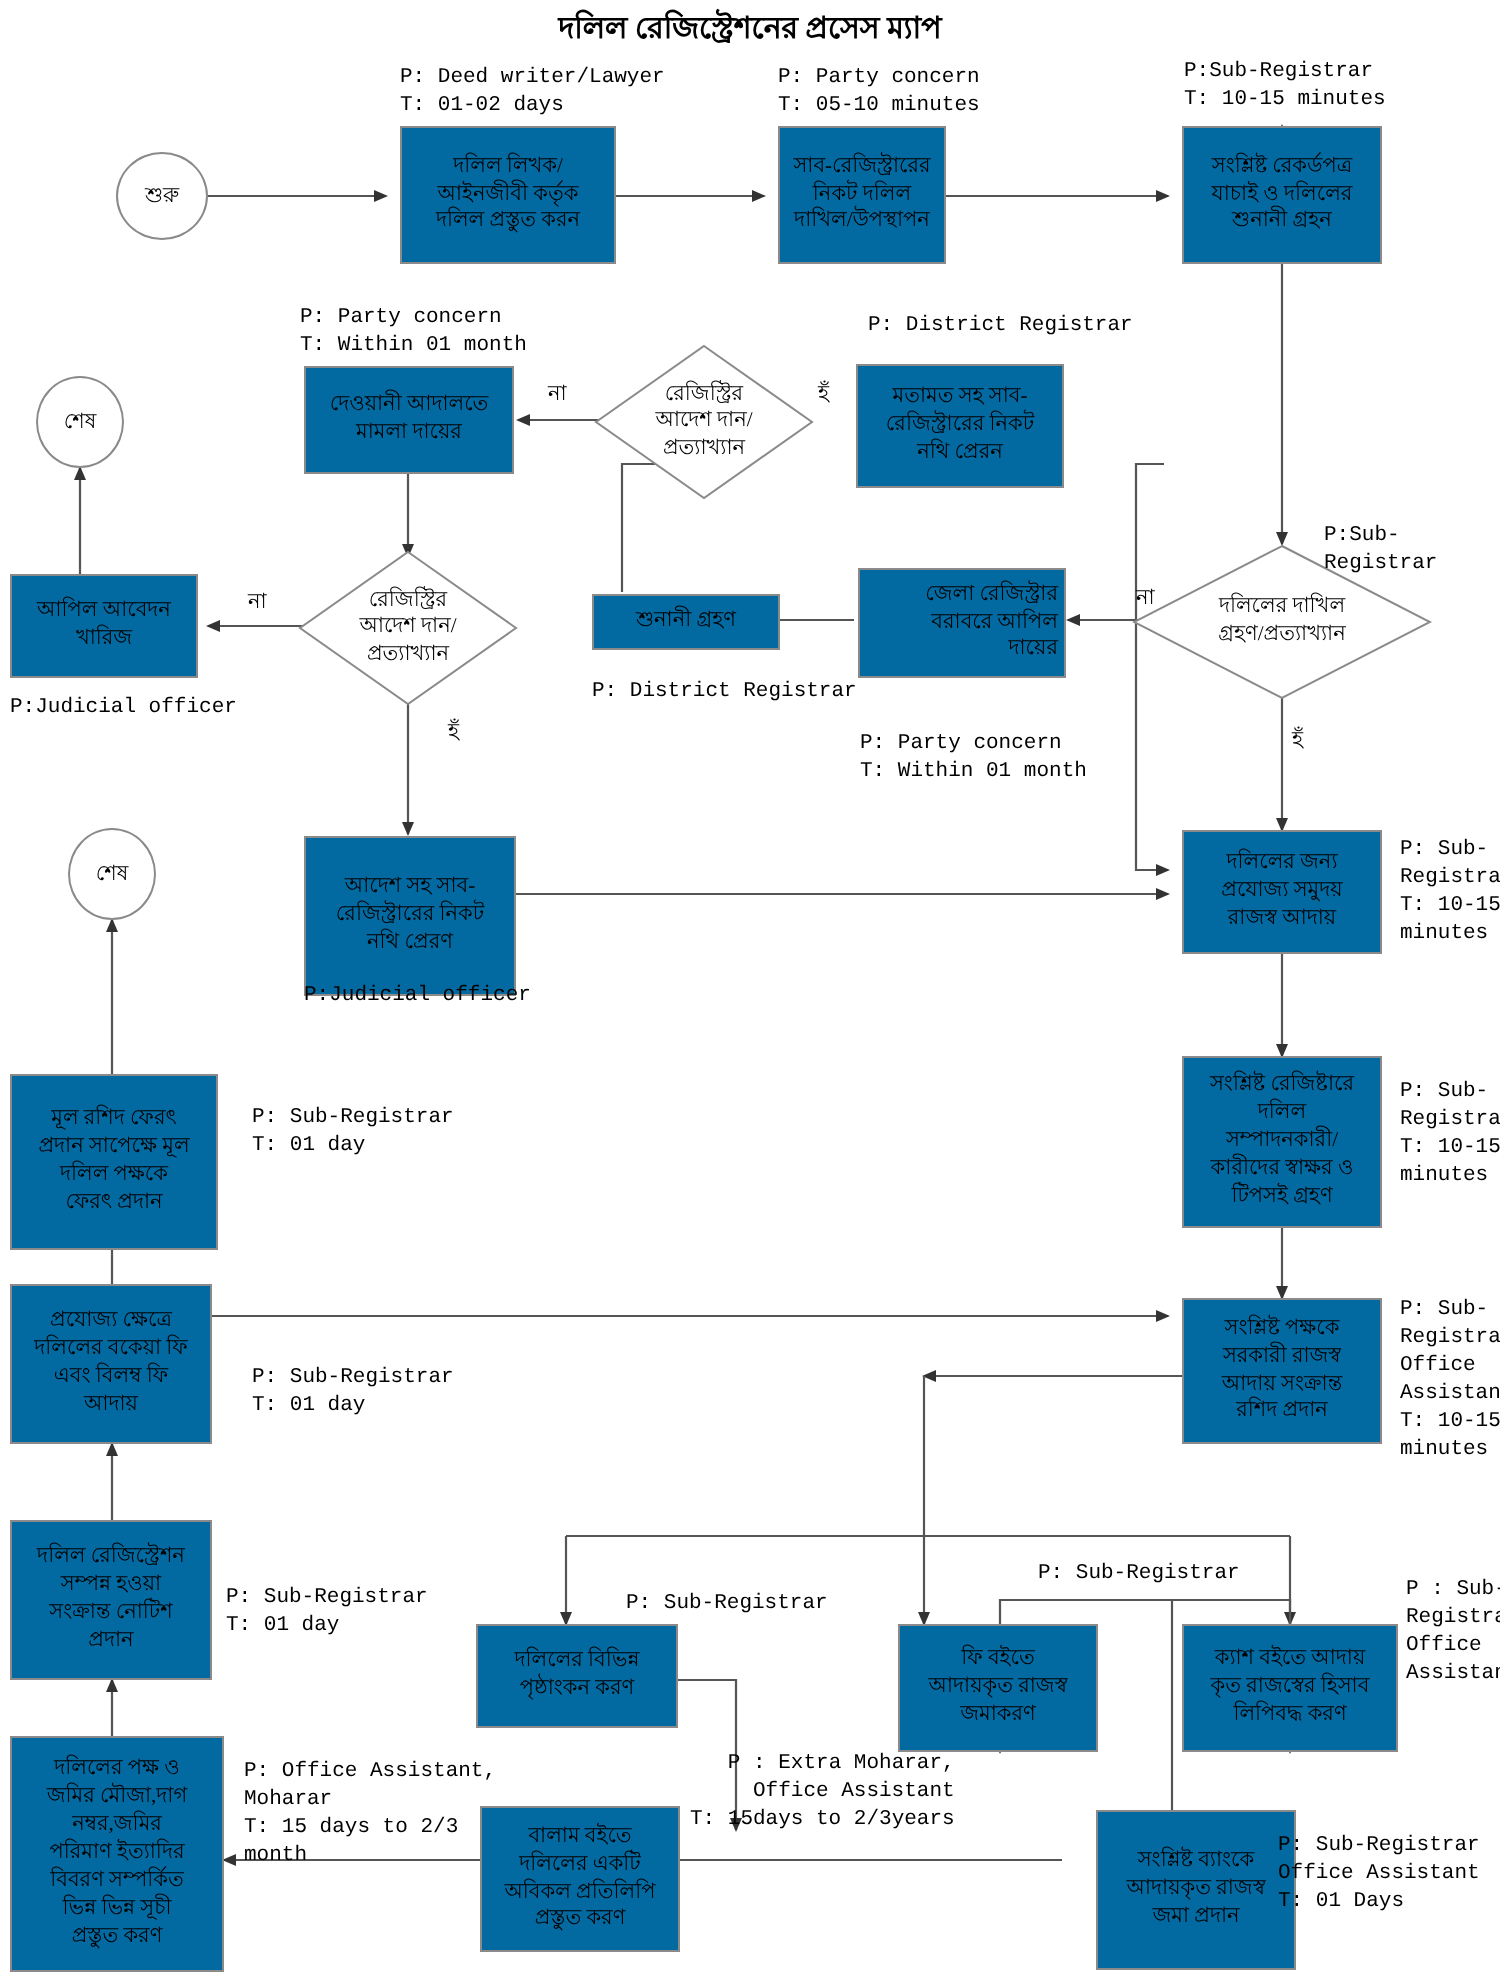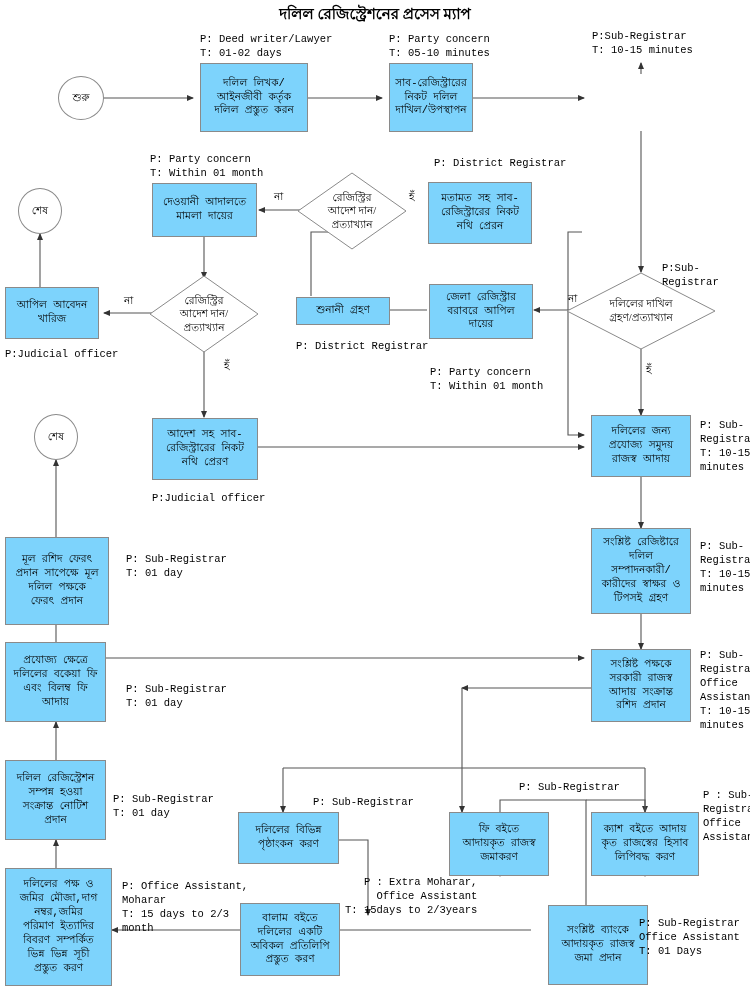--- a/index.html
+++ b/index.html
@@ -30,26 +30,26 @@
     top: 2px; left: 0; width: 750px;
     text-align: center;
     font-family: "Liberation Serif", serif;
     font-weight: bold;
     font-size: 15px;
     letter-spacing: 0px;
   }
   .node {
     position: absolute;
     border: 1px solid #8a8a8a;
-    background: #7dd3fc;
+    background: #0369a1;
     display: flex;
     align-items: center;
     justify-content: center;
     text-align: center;
-    font-family: Liberation Mono, monospace;
+    font-family: Liberation Serif, serif;
     font-size: 10.5px;
     line-height: 1.32;
     padding: 2px 3px;
     color: #000;
     z-index: 3;
   }
   .node span { display: block; width: 100%; }
   .terminal {
     position: absolute;
     border: 1px solid #8a8a8a;
@@ -187,20 +187,25 @@
 আইনজীবী কর্তৃক
 দলিল প্রস্তুত করন</span>
   </div>
 
   <div class="node" style="left:389px; top:63px; width:84px; height:69px;">
     <span style="white-space: pre-line;">সাব-রেজিস্ট্রারের
 নিকট দলিল
 দাখিল/উপস্থাপন</span>
   </div>
 
+  <div class="node" style="left:591px; top:63px; width:100px; height:69px;">
+    <span style="white-space: pre-line;">সংশ্লিষ্ট রেকর্ডপত্র
+যাচাই ও দলিলের
+শুনানী গ্রহন</span>
+  </div>
 
   <div class="terminal" style="left:18px; top:188px; width:44px; height:46px;">
     <span>শেষ</span>
   </div>
 
   <div class="node" style="left:152px; top:183px; width:105px; height:54px;">
     <span style="white-space: pre-line;">দেওয়ানী আদালতে
 মামলা দায়ের</span>
   </div>
 
@@ -230,39 +235,39 @@
     </svg>
     <div class="dtext" style="white-space: pre-line;">রেজিস্ট্রির
 আদেশ দান/
 প্রত্যাখ্যান</div>
   </div>
 
   <div class="node" style="left:296px; top:297px; width:94px; height:28px;">
     <span>শুনানী গ্রহণ</span>
   </div>
 
-  <div class="node" style="left:429px; top:284px; width:104px; height:55px;">
+  <div class="node" style="left:429px; top:284px; width:104px; height:55px;text-align:right;">
     <span style="white-space: pre-line;">জেলা রেজিস্ট্রার
 বরাবরে আপিল
 দায়ের</span>
   </div>
 
   <div class="diamond" style="left:566px; top:272px; width:150px; height:78px;">
     <svg class="dshape" viewBox="0 0 150 78" preserveAspectRatio="none">
       <polygon points="75,1 149,39 75,77 1,39" fill="#fff" stroke="#8a8a8a" stroke-width="1"></polygon>
     </svg>
     <div class="dtext" style="white-space: pre-line;">দলিলের দাখিল
 গ্রহণ/প্রত্যাখ্যান</div>
   </div>
 
   <div class="terminal" style="left:34px; top:414px; width:44px; height:46px;">
     <span>শেষ</span>
   </div>
 
-  <div class="node" style="left:152px; top:418px; width:106px; height:62px;">
+  <div class="node" style="left:152px; top:418px; width:106px; height:80px;">
     <span style="white-space: pre-line;">আদেশ সহ সাব-
 রেজিস্ট্রারের নিকট
 নথি প্রেরণ</span>
   </div>
 
   <div class="node" style="left:591px; top:415px; width:100px; height:62px;">
     <span style="white-space: pre-line;">দলিলের জন্য
 প্রযোজ্য সমুদয়
 রাজস্ব আদায়</span>
   </div>

